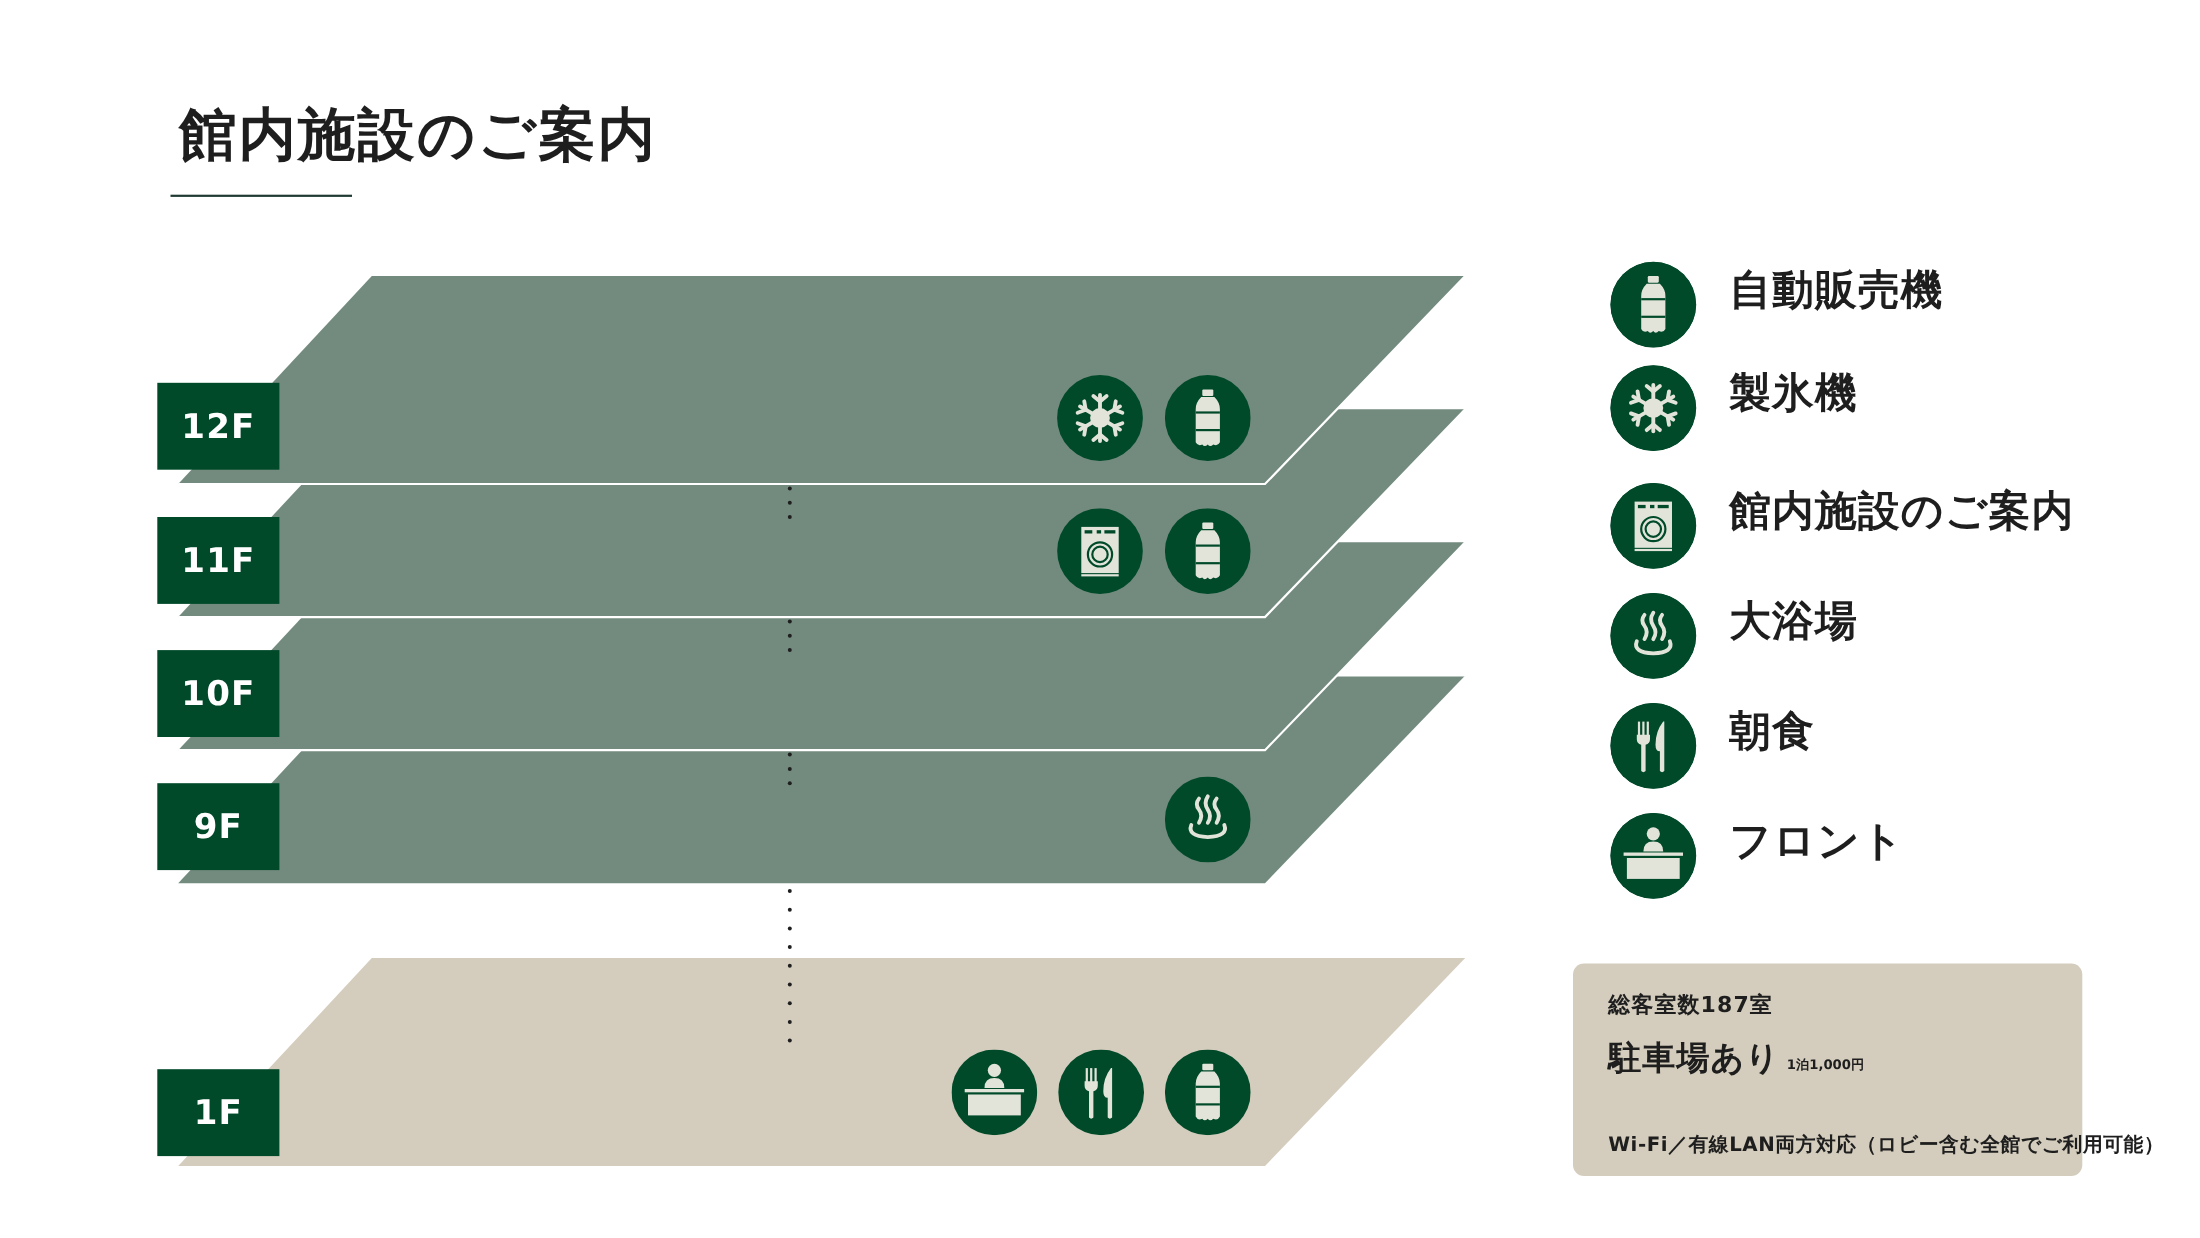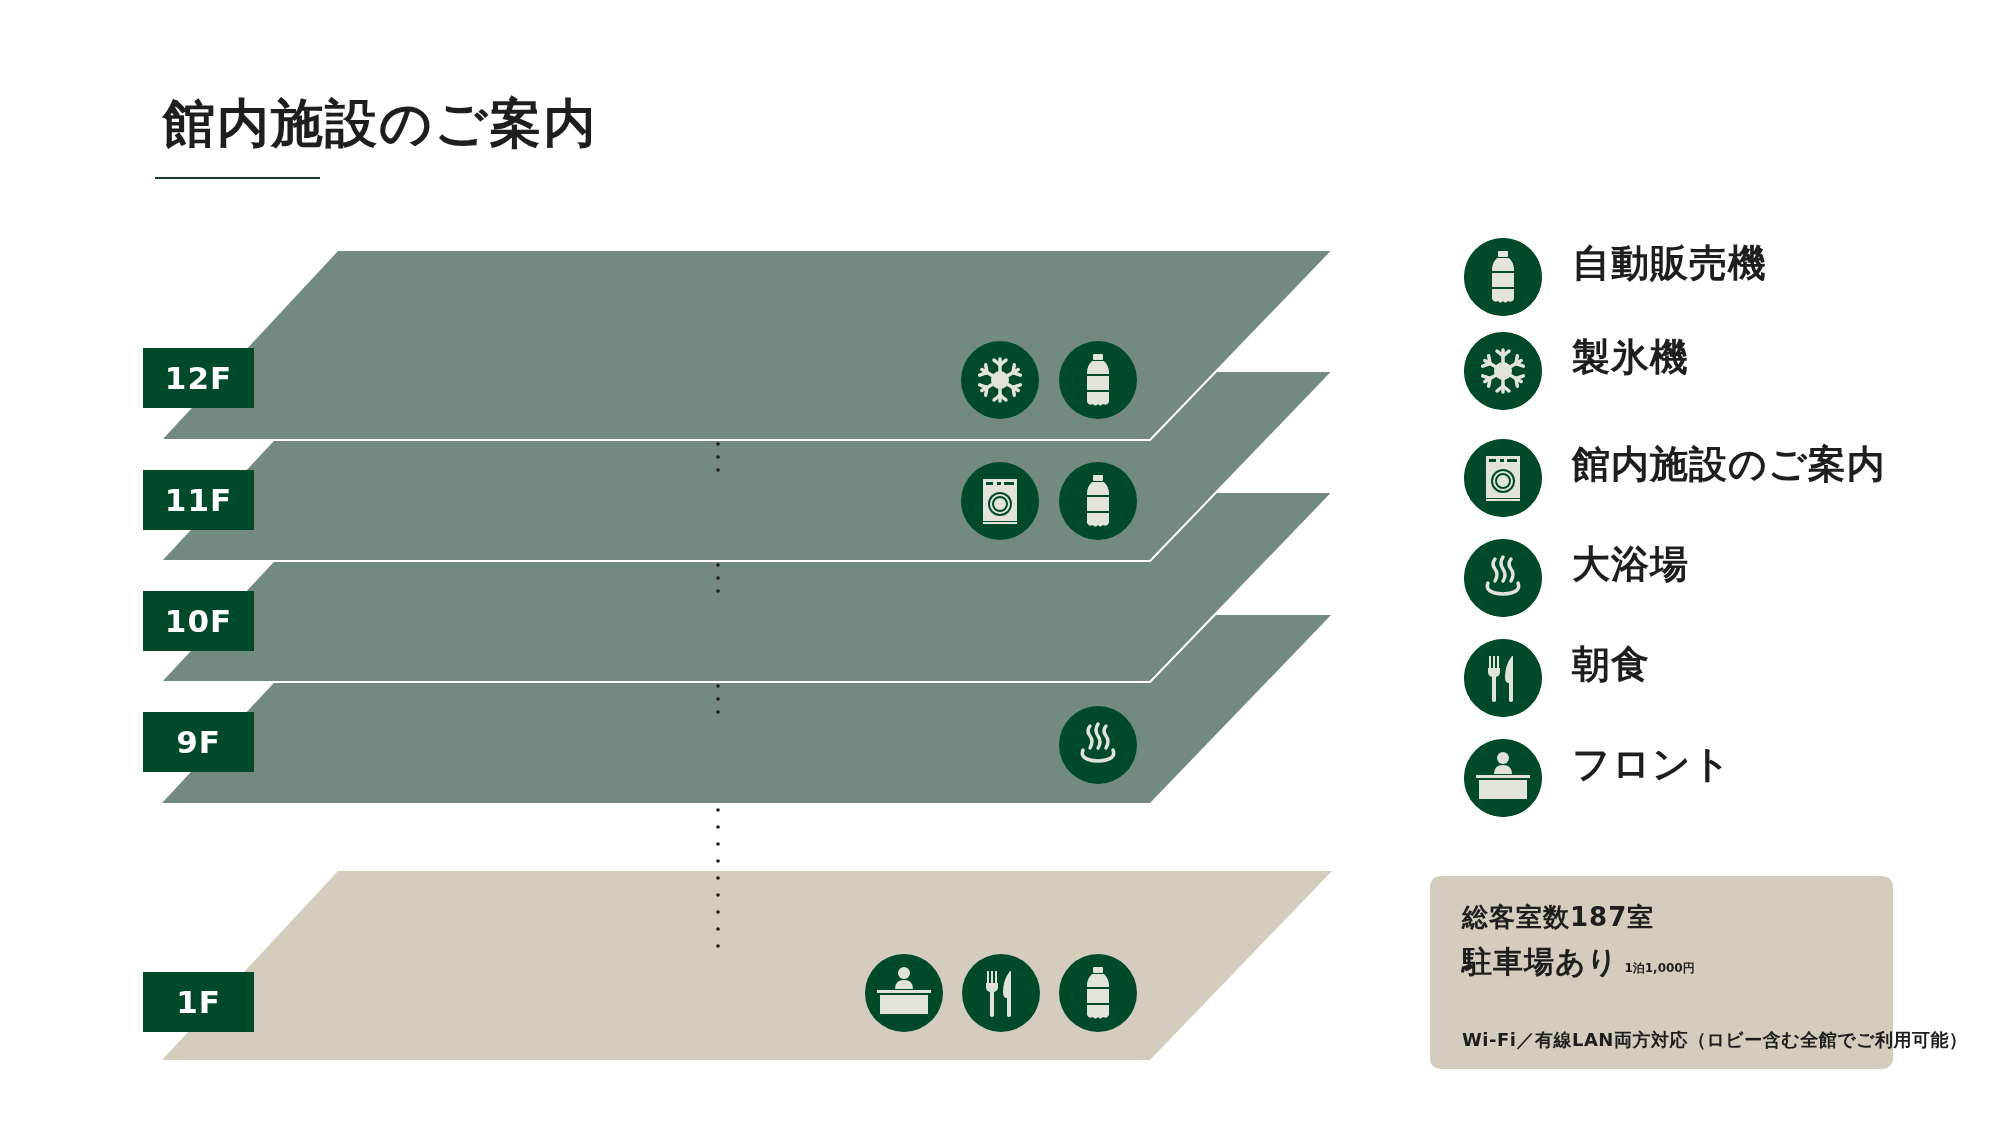--- a/index.html
+++ b/index.html
@@ -1,27 +1,27 @@
 <!DOCTYPE html>
 <html><head>
 <meta charset="utf-8">
 <style>
   html,body{margin:0;padding:0;background:#ffffff;}
   body{width:2000px;height:1125px;position:relative;overflow:hidden;font-family:"DejaVu Sans","Liberation Sans",sans-serif;color:#1e1e1e;}
   .title{position:absolute;left:152px;top:78px;font-size:52px;font-weight:bold;letter-spacing:2px;line-height:90px;white-space:nowrap;margin-left:11px;}
   .title-rule{position:absolute;left:155px;top:177px;width:165px;height:2px;background:#1f3a32;}
   svg.floors{position:absolute;left:0;top:0;}
-  .floor-label{position:absolute;left:143px;width:111px;height:60px;background:#004a2a;color:#ffffff;font-family:"DejaVu Sans",sans-serif;font-weight:bold;font-size:31px;display:flex;align-items:center;justify-content:center;letter-spacing:1px;}
+  .floor-label{position:absolute;left:143px;width:111px;height:79px;background:#004a2a;color:#ffffff;font-family:"DejaVu Sans",sans-serif;font-weight:bold;font-size:31px;display:flex;align-items:center;justify-content:center;letter-spacing:1px;}
   .legend-item{position:absolute;left:1464px;height:78px;display:flex;align-items:flex-start;}
   .legend-item .lbl{margin-left:30px;font-size:38px;font-weight:bold;white-space:nowrap;letter-spacing:1px;color:#1e1e1e;}
   .icon-circle{width:78px;height:78px;border-radius:50%;background:#004a2a;display:flex;align-items:center;justify-content:center;flex:none;}
   .plate-icon{position:absolute;width:78px;height:78px;}
   .info-box{position:absolute;left:1430px;top:876px;width:463px;height:193px;background:#d4cdbd;border-radius:10px;}
   .info-line{position:absolute;left:32px;font-weight:bold;color:#1e1e1e;white-space:nowrap;}
-  .info-l1{top:24px;font-size:26px;letter-spacing:1px;}
+  .info-l1{top:24px;font-size:20px;letter-spacing:1px;}
   .info-l2{top:66px;font-size:30px;letter-spacing:1px;}
   .info-l2 .small{font-size:12px;letter-spacing:0;margin-left:6px;}
   .info-l3{top:108px;font-size:30px;letter-spacing:1px;}
   .info-l4{top:152px;font-size:18px;letter-spacing:0.5px;}
 </style>
 </head>
 <body>
 
 <div class="title">館内施設のご案内</div>
 <div class="title-rule"></div>

